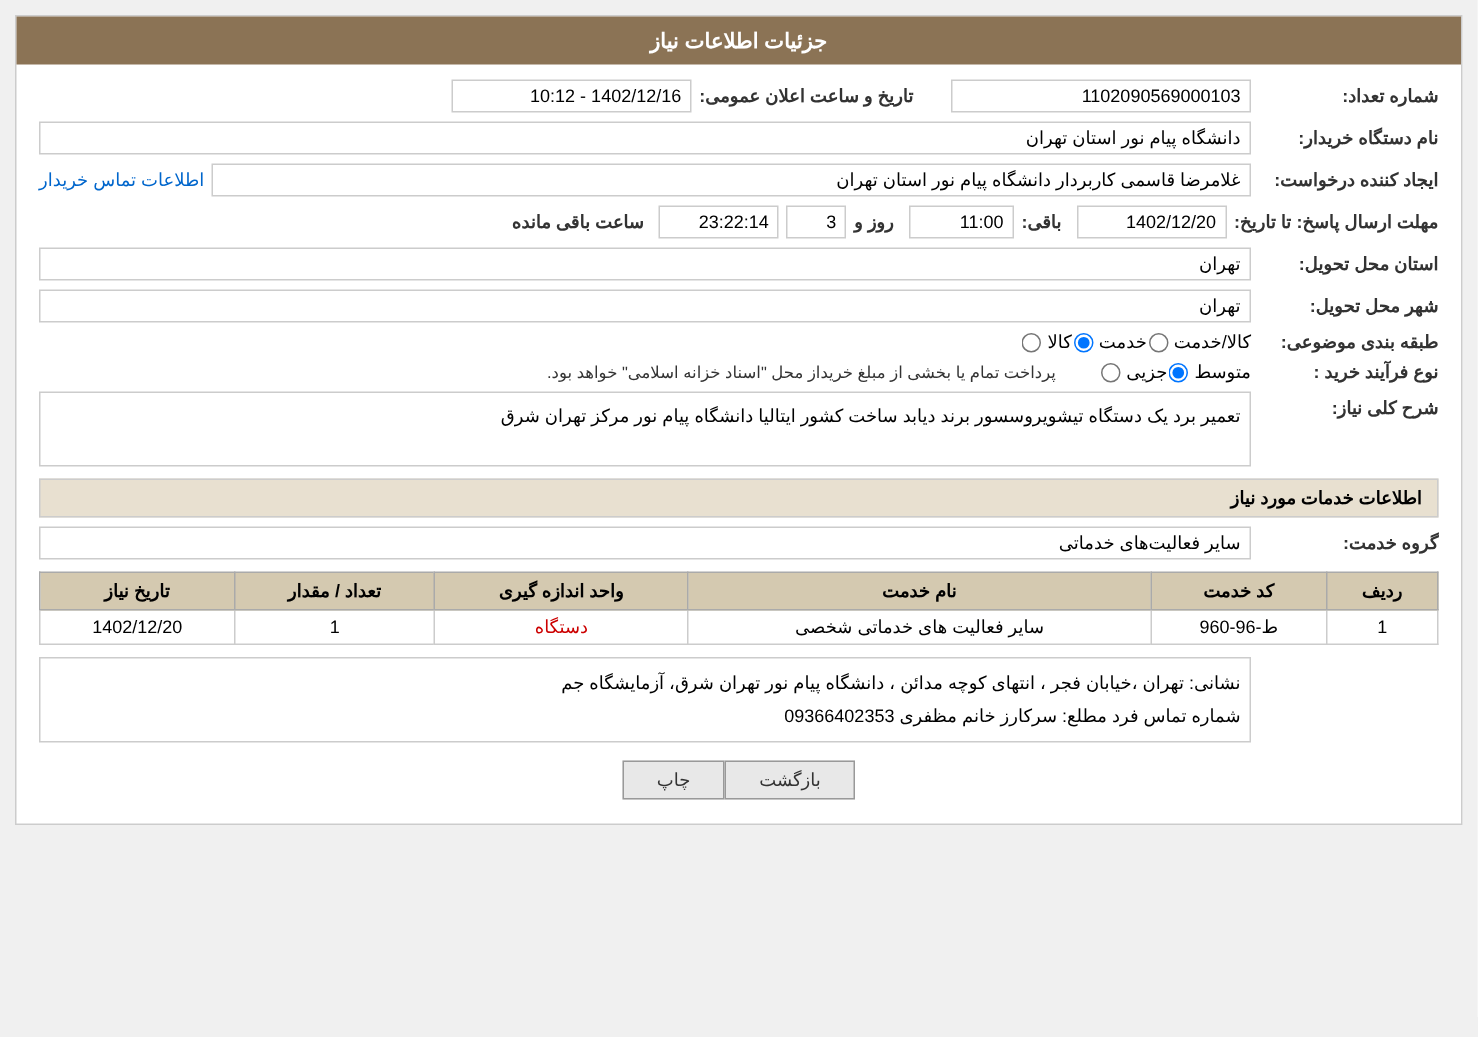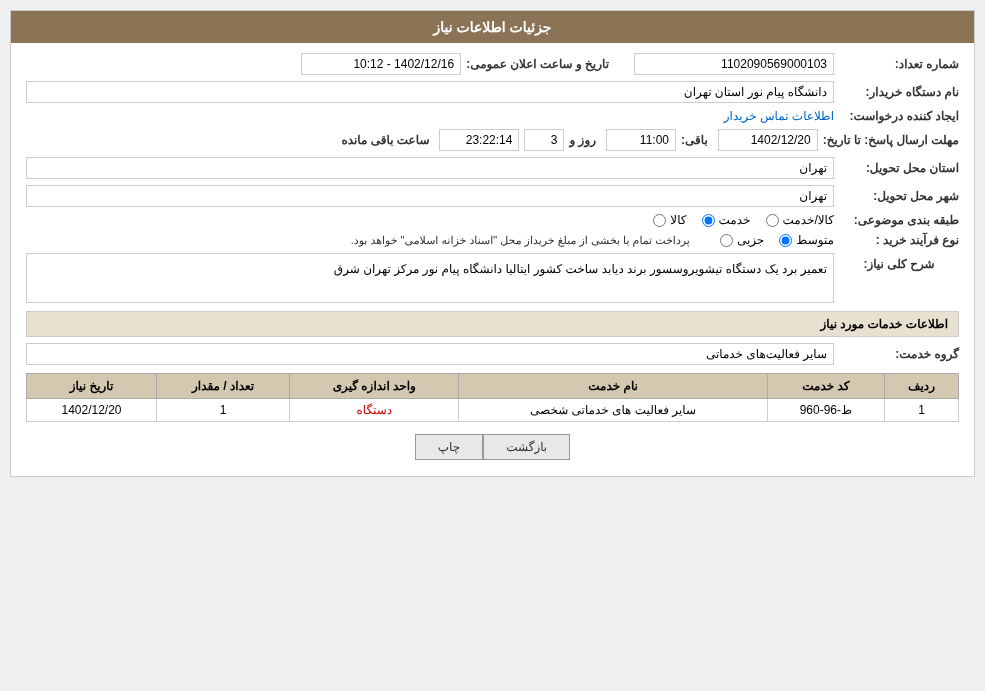--- a/index.html
+++ b/index.html
@@ -68,21 +68,21 @@
     }
     .section-header {
       background: #e8e0d0;
       border: 1px solid #ccc;
       padding: 5px 10px;
       font-weight: bold;
       margin: 8px 0 6px 0;
     }
     .radio-group {
       display: flex;
-      gap: 15px;
+      gap: 1px;
       align-items: center;
       flex-direction: row-reverse;
     }
     .radio-label {
       display: flex;
       align-items: center;
       gap: 4px;
       white-space: nowrap;
     }
     .description-box {
@@ -190,20 +190,21 @@
       </div>
 
       <div class="info-row">
         <span class="label">نام دستگاه خریدار:</span>
         <div class="value-box">دانشگاه پیام نور استان تهران</div>
       </div>
 
       <div class="info-row">
         <span class="label">ایجاد کننده درخواست:</span>
         <div class="inline-group">
+          <div class="value-box">غلامرضا قاسمی کاربردار دانشگاه پیام نور استان تهران</div>
           <span class="link-text">اطلاعات تماس خریدار</span>
         </div>
       </div>
 
       <div class="info-row">
         <span class="label">مهلت ارسال پاسخ: تا تاریخ:</span>
         <div class="value-box fixed-width" style="width:100px;">1402/12/20</div>
         <span class="small-label" style="margin-right:5px;">باقی:</span>
         <div class="value-box fixed-width" style="width:70px;padding-left:48px;">11:00</div>
         <span class="small-label" style="margin-right:5px;">روز و</span>
@@ -249,21 +250,21 @@
           </label>
           <label class="radio-label">
             <span>متوسط</span>
             <input type="radio" name="purchase_type" checked="" style="">
           </label>
         </div>
         <span class="note-italic" style="margin-right:15px;">پرداخت تمام یا بخشی از مبلغ خریداز محل "اسناد خزانه اسلامی" خواهد بود.</span>
       </div>
 
       <div class="info-row" style="align-items:flex-start;">
-        <span class="label" style="margin-top:4px;text-align:center;">شرح کلی نیاز:</span>
+        <span class="label" style="margin-top:4px;">شرح کلی نیاز:</span>
         <div class="description-box" style="flex:1;">تعمیر برد یک دستگاه تیشویروسسور برند دیابد ساخت کشور ایتالیا دانشگاه پیام نور مرکز تهران شرق</div>
       </div>
 
       <div class="section-header">اطلاعات خدمات مورد نیاز</div>
 
       <div class="info-row">
         <span class="label">گروه خدمت:</span>
         <div class="value-box">سایر فعالیت‌های خدماتی</div>
       </div>
 
@@ -285,20 +286,27 @@
       <td>ط-96-960</td>
       <td>سایر فعالیت های خدماتی شخصی</td>
       <td style="color:#cc0000;">دستگاه</td>
       <td>1</td>
       <td>1402/12/20</td>
     </tr>
             </tbody>
         </table>
       </div>
 
+      <div class="info-row" style="align-items:flex-start;">
+        <span class="label" style="margin-top:4px;"></span>
+        <div class="notes-box" style="flex:1;">
+          <div>نشانی: تهران  ،خیابان فجر ، انتهای کوچه مدائن ، دانشگاه پیام نور تهران شرق، آزمایشگاه جم</div>
+          <div>شماره تماس فرد مطلع: سرکارز خانم مظفری 09366402353</div>
+        </div>
+      </div>
 
       <div class="buttons-row">
         <button class="btn btn-print">چاپ</button>
         <button class="btn btn-back">بازگشت</button>
       </div>
 
     </div>
   </div>
 </div>
 

